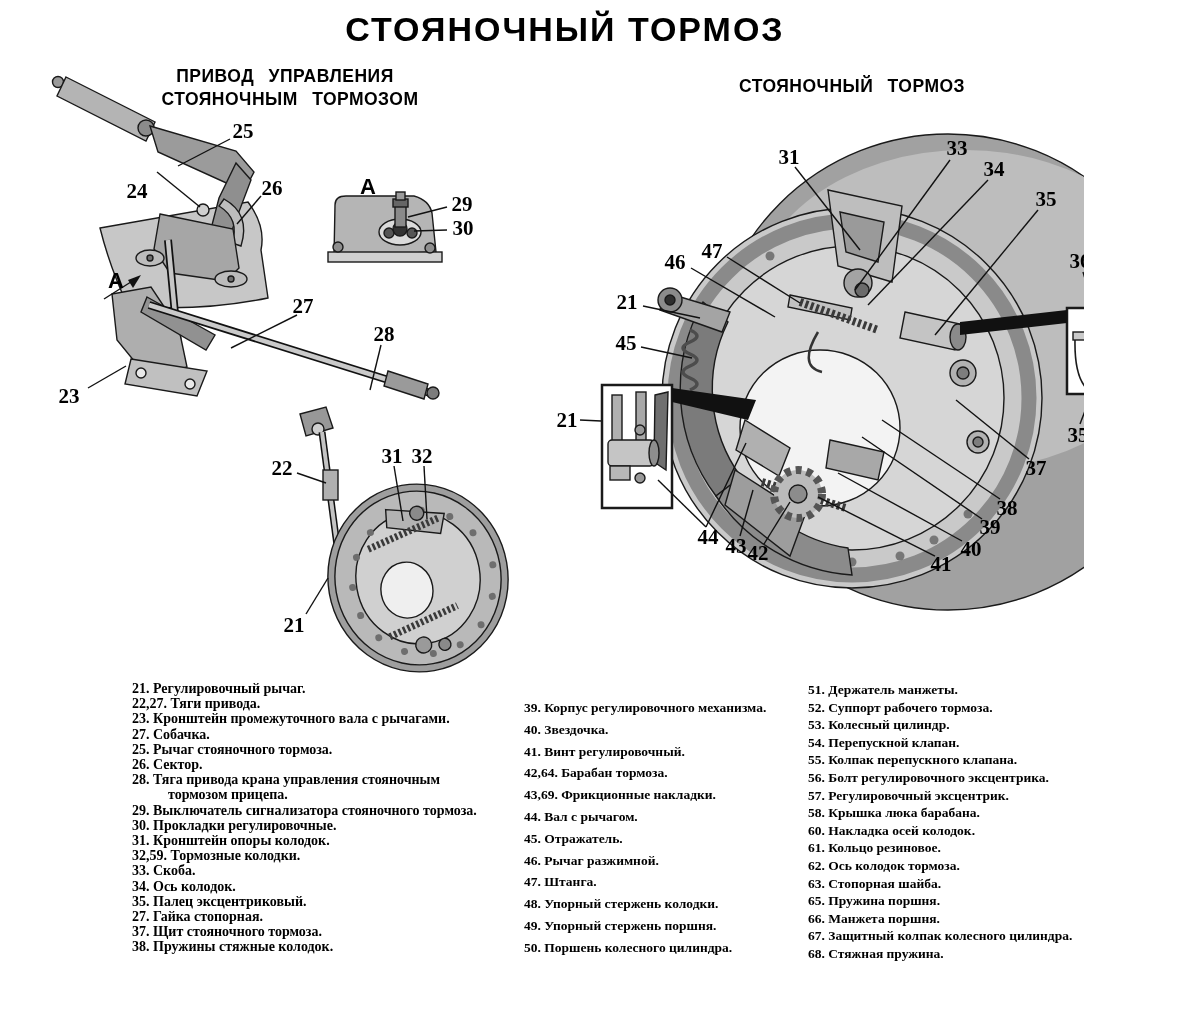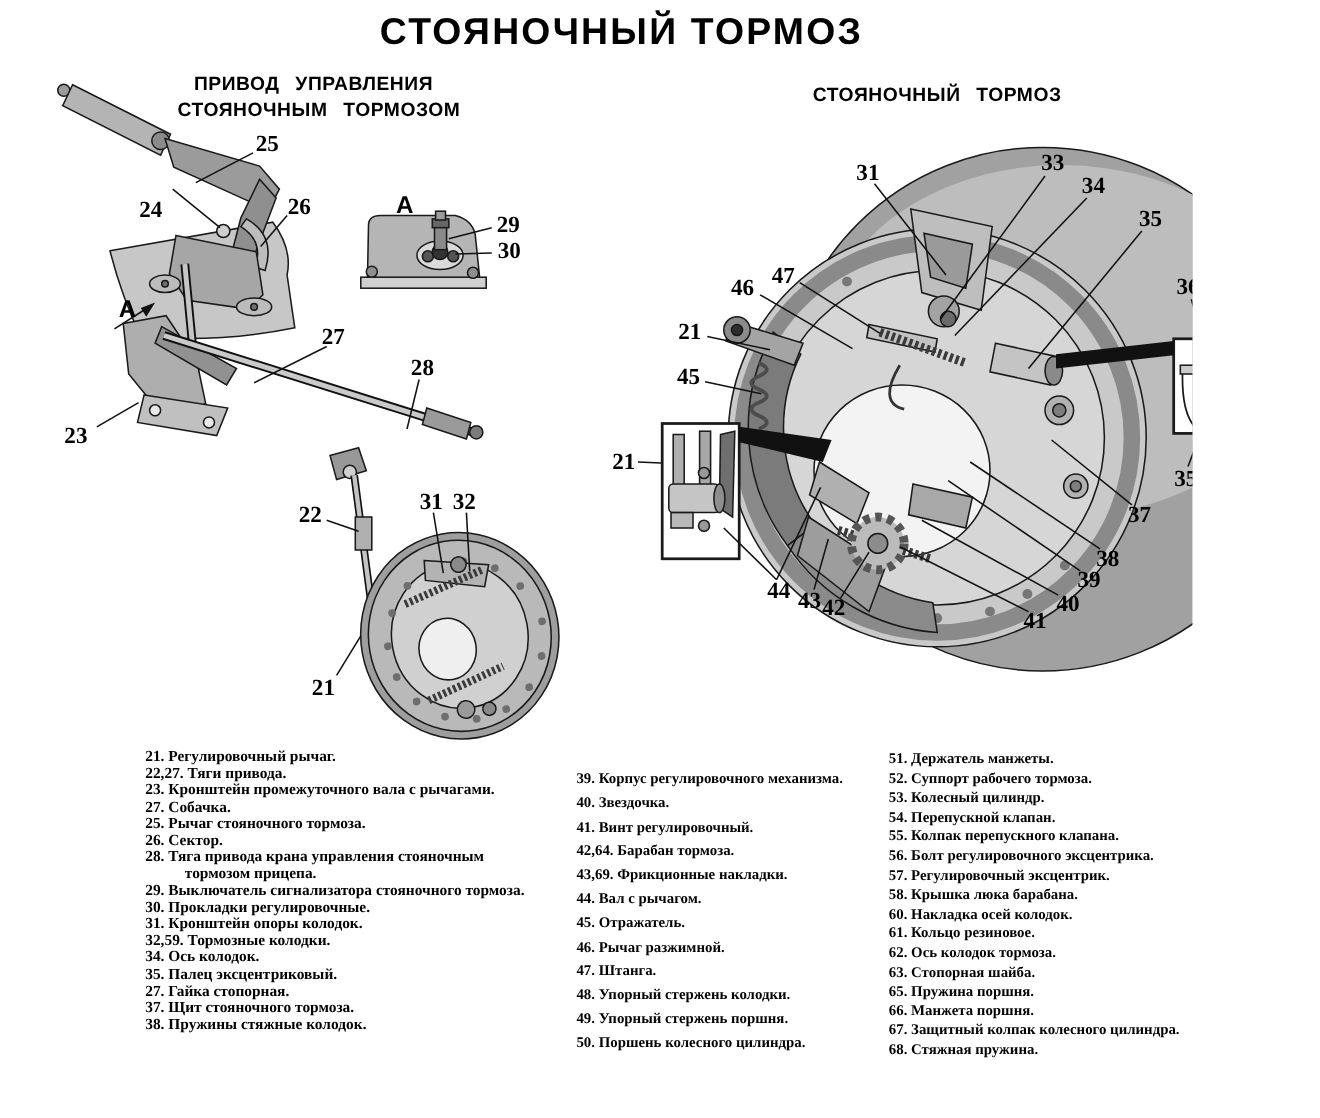--- a/index.html
+++ b/index.html
@@ -297,20 +297,21 @@
       <div class="legend-item">22,27. Тяги привода.</div>
       <div class="legend-item">23. Кронштейн промежуточного вала с рычагами.</div>
       <div class="legend-item">27. Собачка.</div>
       <div class="legend-item">25. Рычаг стояночного тормоза.</div>
       <div class="legend-item">26. Сектор.</div>
       <div class="legend-item">28. Тяга привода крана управления стояночным тормозом прицепа.</div>
       <div class="legend-item">29. Выключатель сигнализатора стояночного тормоза.</div>
       <div class="legend-item">30. Прокладки  регулировочные.</div>
       <div class="legend-item">31. Кронштейн опоры колодок.</div>
       <div class="legend-item">32,59. Тормозные колодки.</div>
+      <div class="legend-item">33. Скоба.</div>
       <div class="legend-item">34. Ось колодок.</div>
       <div class="legend-item">35. Палец эксцентриковый.</div>
       <div class="legend-item">27. Гайка стопорная.</div>
       <div class="legend-item">37. Щит стояночного тормоза.</div>
       <div class="legend-item">38. Пружины стяжные колодок.</div>
     </div>
   <div id="legend-col-2" class="legend-col" style="left:524px;top:681px;width:292px;margin-top:16px;">
       <div class="legend-item">39. Корпус регулировочного механизма.</div>
       <div class="legend-item">40. Звездочка.</div>
       <div class="legend-item">41. Винт регулировочный.</div>

